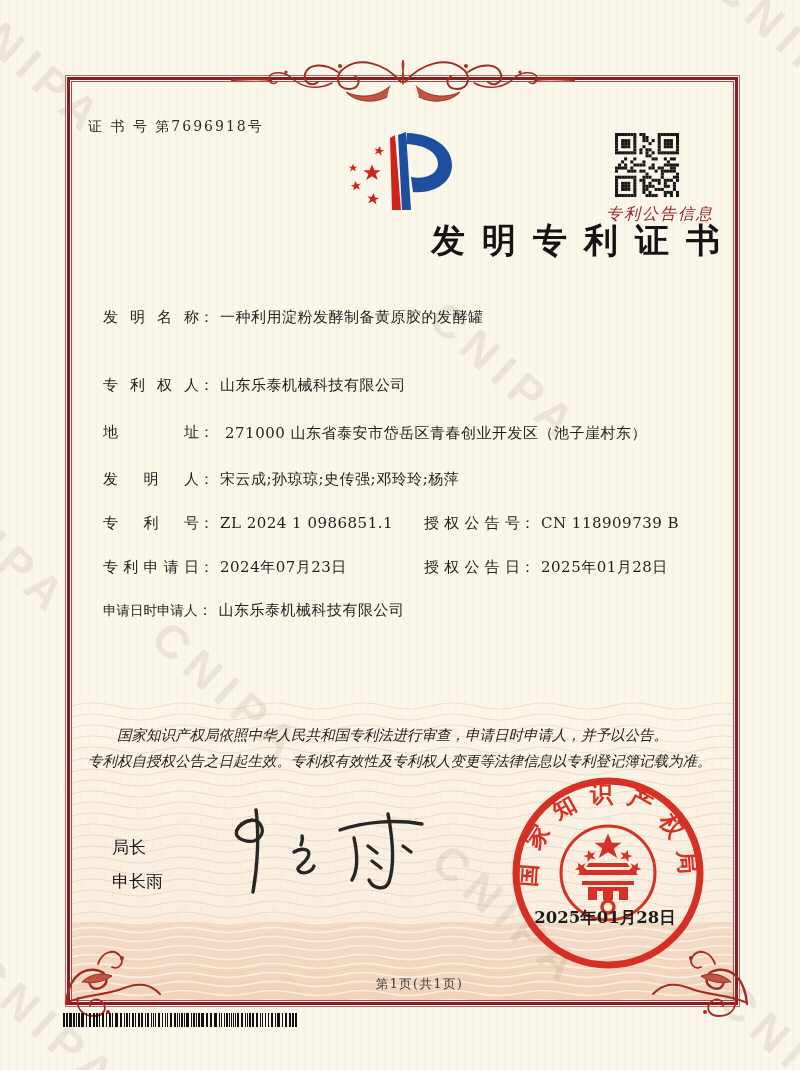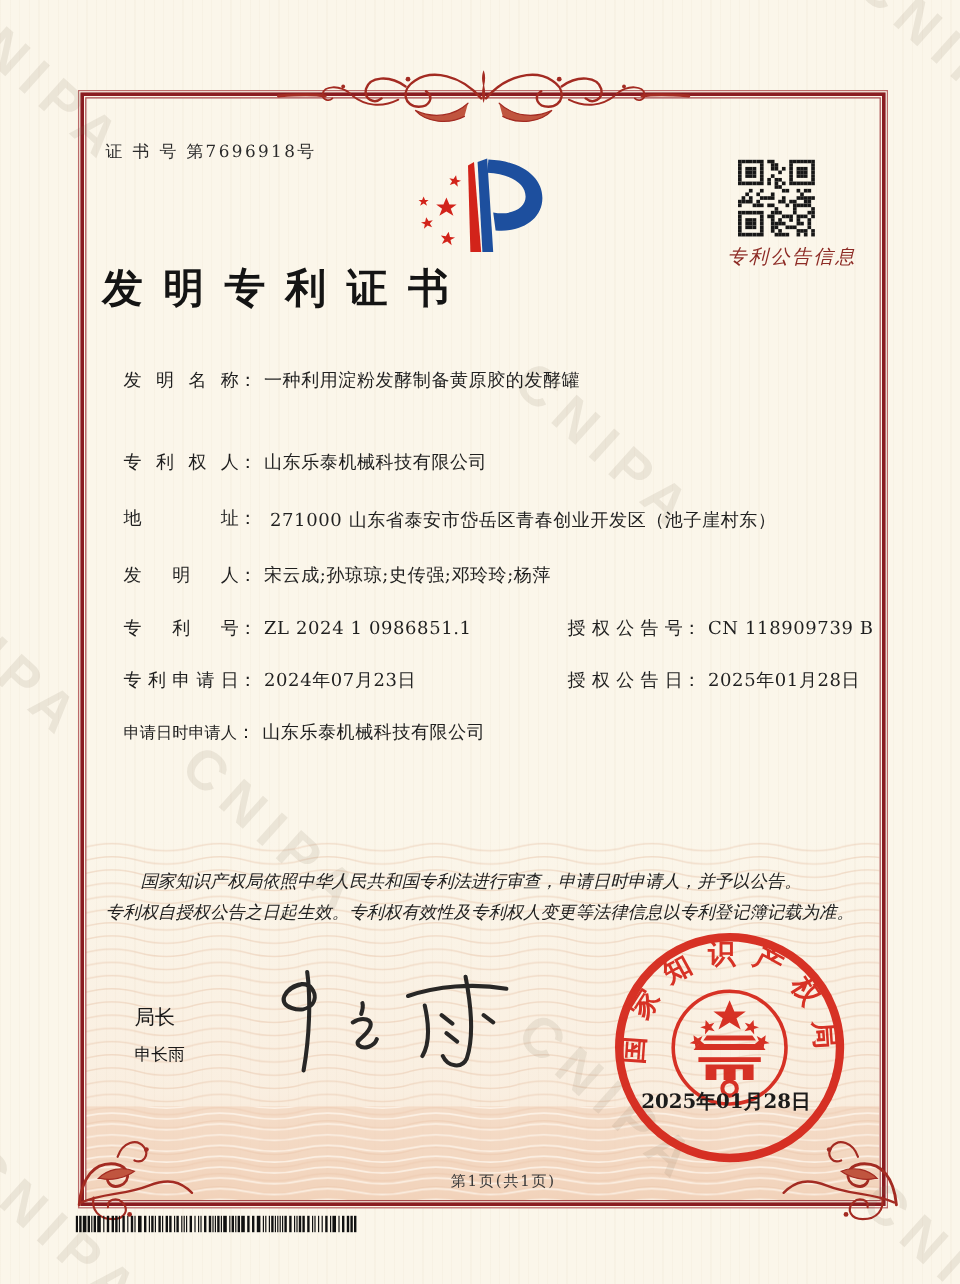--- a/index.html
+++ b/index.html
@@ -19,39 +19,39 @@
   .flourish-top{position:absolute;left:230px;top:52px;z-index:2;}
   .corner{position:absolute;top:938px;z-index:2;}
   .corner.left{left:52px;}
   .corner.right{left:646px;}
   
   .cert-no{position:absolute;left:88px;top:118px;font-size:14px;letter-spacing:2px;color:#2b2b2b;z-index:3;}
   .logo{position:absolute;left:335px;top:126px;z-index:3;}
   .qr{position:absolute;left:615px;top:133px;z-index:3;}
   .qr-label{position:absolute;left:586px;top:204px;width:128px;text-align:right;font-size:16px;
             font-style:italic;letter-spacing:2px;color:#8d2b25;z-index:3;}
-  .title{position:absolute;left:68px;top:218px;width:669px;text-align:left;font-size:34px;
+  .title{position:absolute;left:68px;top:218px;width:669px;text-align:right;font-size:34px;
          font-weight:bold;letter-spacing:17px;text-indent:17px;color:#141414;z-index:3;}
   
   .row{position:absolute;left:103px;font-size:15px;z-index:3;white-space:nowrap;}
-  .row.rt{left:473px;}
+  .row.rt{left:424px;}
   .lbl{display:inline-block;width:96px;text-align:justify;text-align-last:justify;vertical-align:top;}
   .lbl-sm{display:inline-block;font-size:13.5px;vertical-align:baseline;}
   .colon{display:inline-block;}
   .val{margin-left:6px;letter-spacing:.5px;}
   .val-wrap{display:inline-block;margin-left:11px;width:488px;white-space:normal;
             line-height:20px;vertical-align:top;letter-spacing:.5px;}
   
   .statement{position:absolute;left:88px;top:722px;width:645px;font-size:14.5px;line-height:26px;
              font-style:italic;color:#222;z-index:3;}
   .statement .l1{text-indent:2em;}
   
   .signer-role{position:absolute;left:112px;top:836px;font-size:17px;z-index:4;
                font-family:"DejaVu Sans","Liberation Sans",sans-serif;color:#1a1a1a;}
-  .signer-name{position:absolute;left:112px;top:870px;font-size:14px;z-index:4;
+  .signer-name{position:absolute;left:112px;top:870px;font-size:17px;z-index:4;
                font-family:"DejaVu Sans","Liberation Sans",sans-serif;color:#1a1a1a;}
   .signature{position:absolute;left:222px;top:806px;z-index:4;}
   .seal{position:absolute;left:505px;top:770px;z-index:4;}
   .page-no{position:absolute;left:68px;top:976px;width:703px;text-align:center;font-size:12.5px;
            letter-spacing:1.5px;color:#3a3a3a;z-index:3;}
   .barcode{position:absolute;left:63px;top:1012px;z-index:3;}
 </style>
 </head>
 <body>
 

